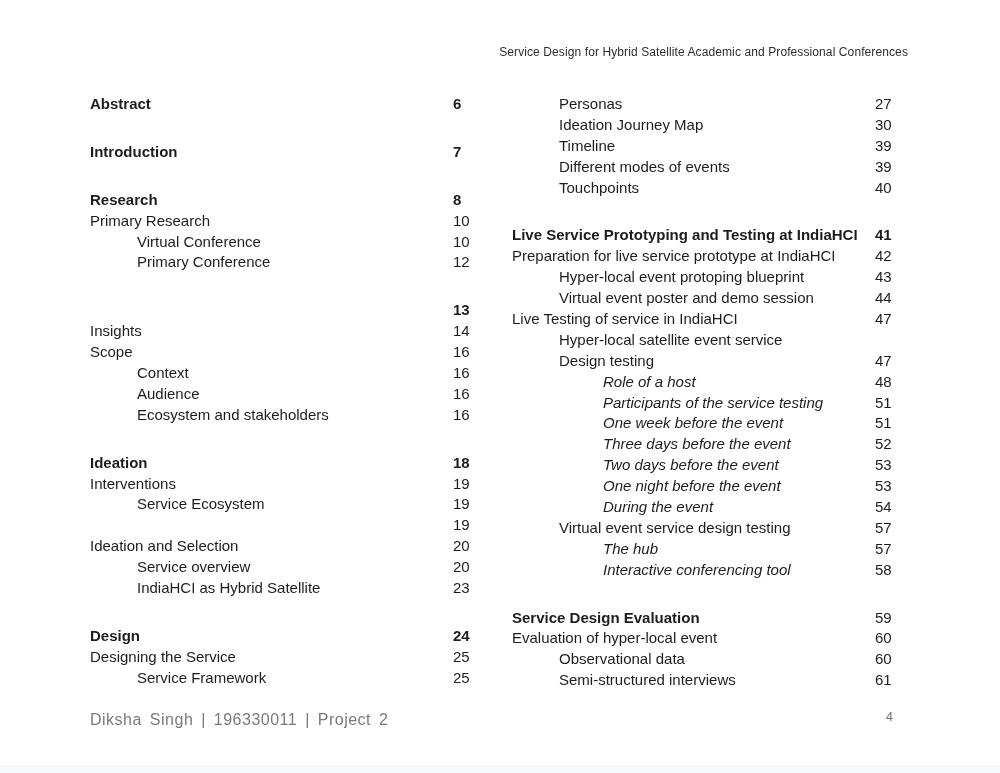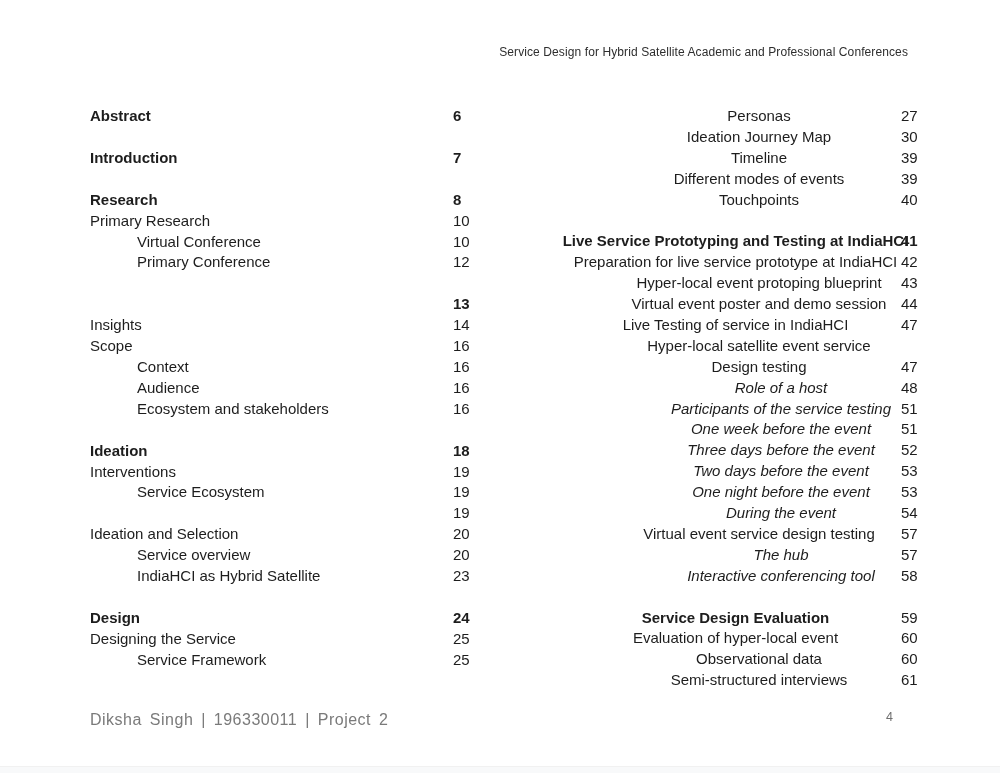--- a/index.html
+++ b/index.html
@@ -18,23 +18,23 @@
     font-size: 12px;
     color: #2e2e2e;
     letter-spacing: 0.1px;
   }
   .toc-column {
     position: absolute;
     top: 94px;
     width: 395px;
   }
   .toc-column.left  { left: 90px; }
-  .toc-column.right { left: 538px; text-align: center; }
-  .toc-section { margin-top: 21px; }
-  .toc-section:first-child { margin-top: 12px; }
+  .toc-column.right { left: 512px; }
+  .toc-section { margin-top: 27px; }
+  .toc-section:first-child { margin-top: 0; }
   .toc-row {
     position: relative;
     height: 20.9px;
     line-height: 20.9px;
     font-size: 15px;
     white-space: nowrap;
   }
   .toc-row .lbl { display: inline-block; }
   .toc-row.lvl1 .lbl { padding-left: 47px; }
   .toc-row.lvl2 .lbl { padding-left: 91px; font-style: italic; }

